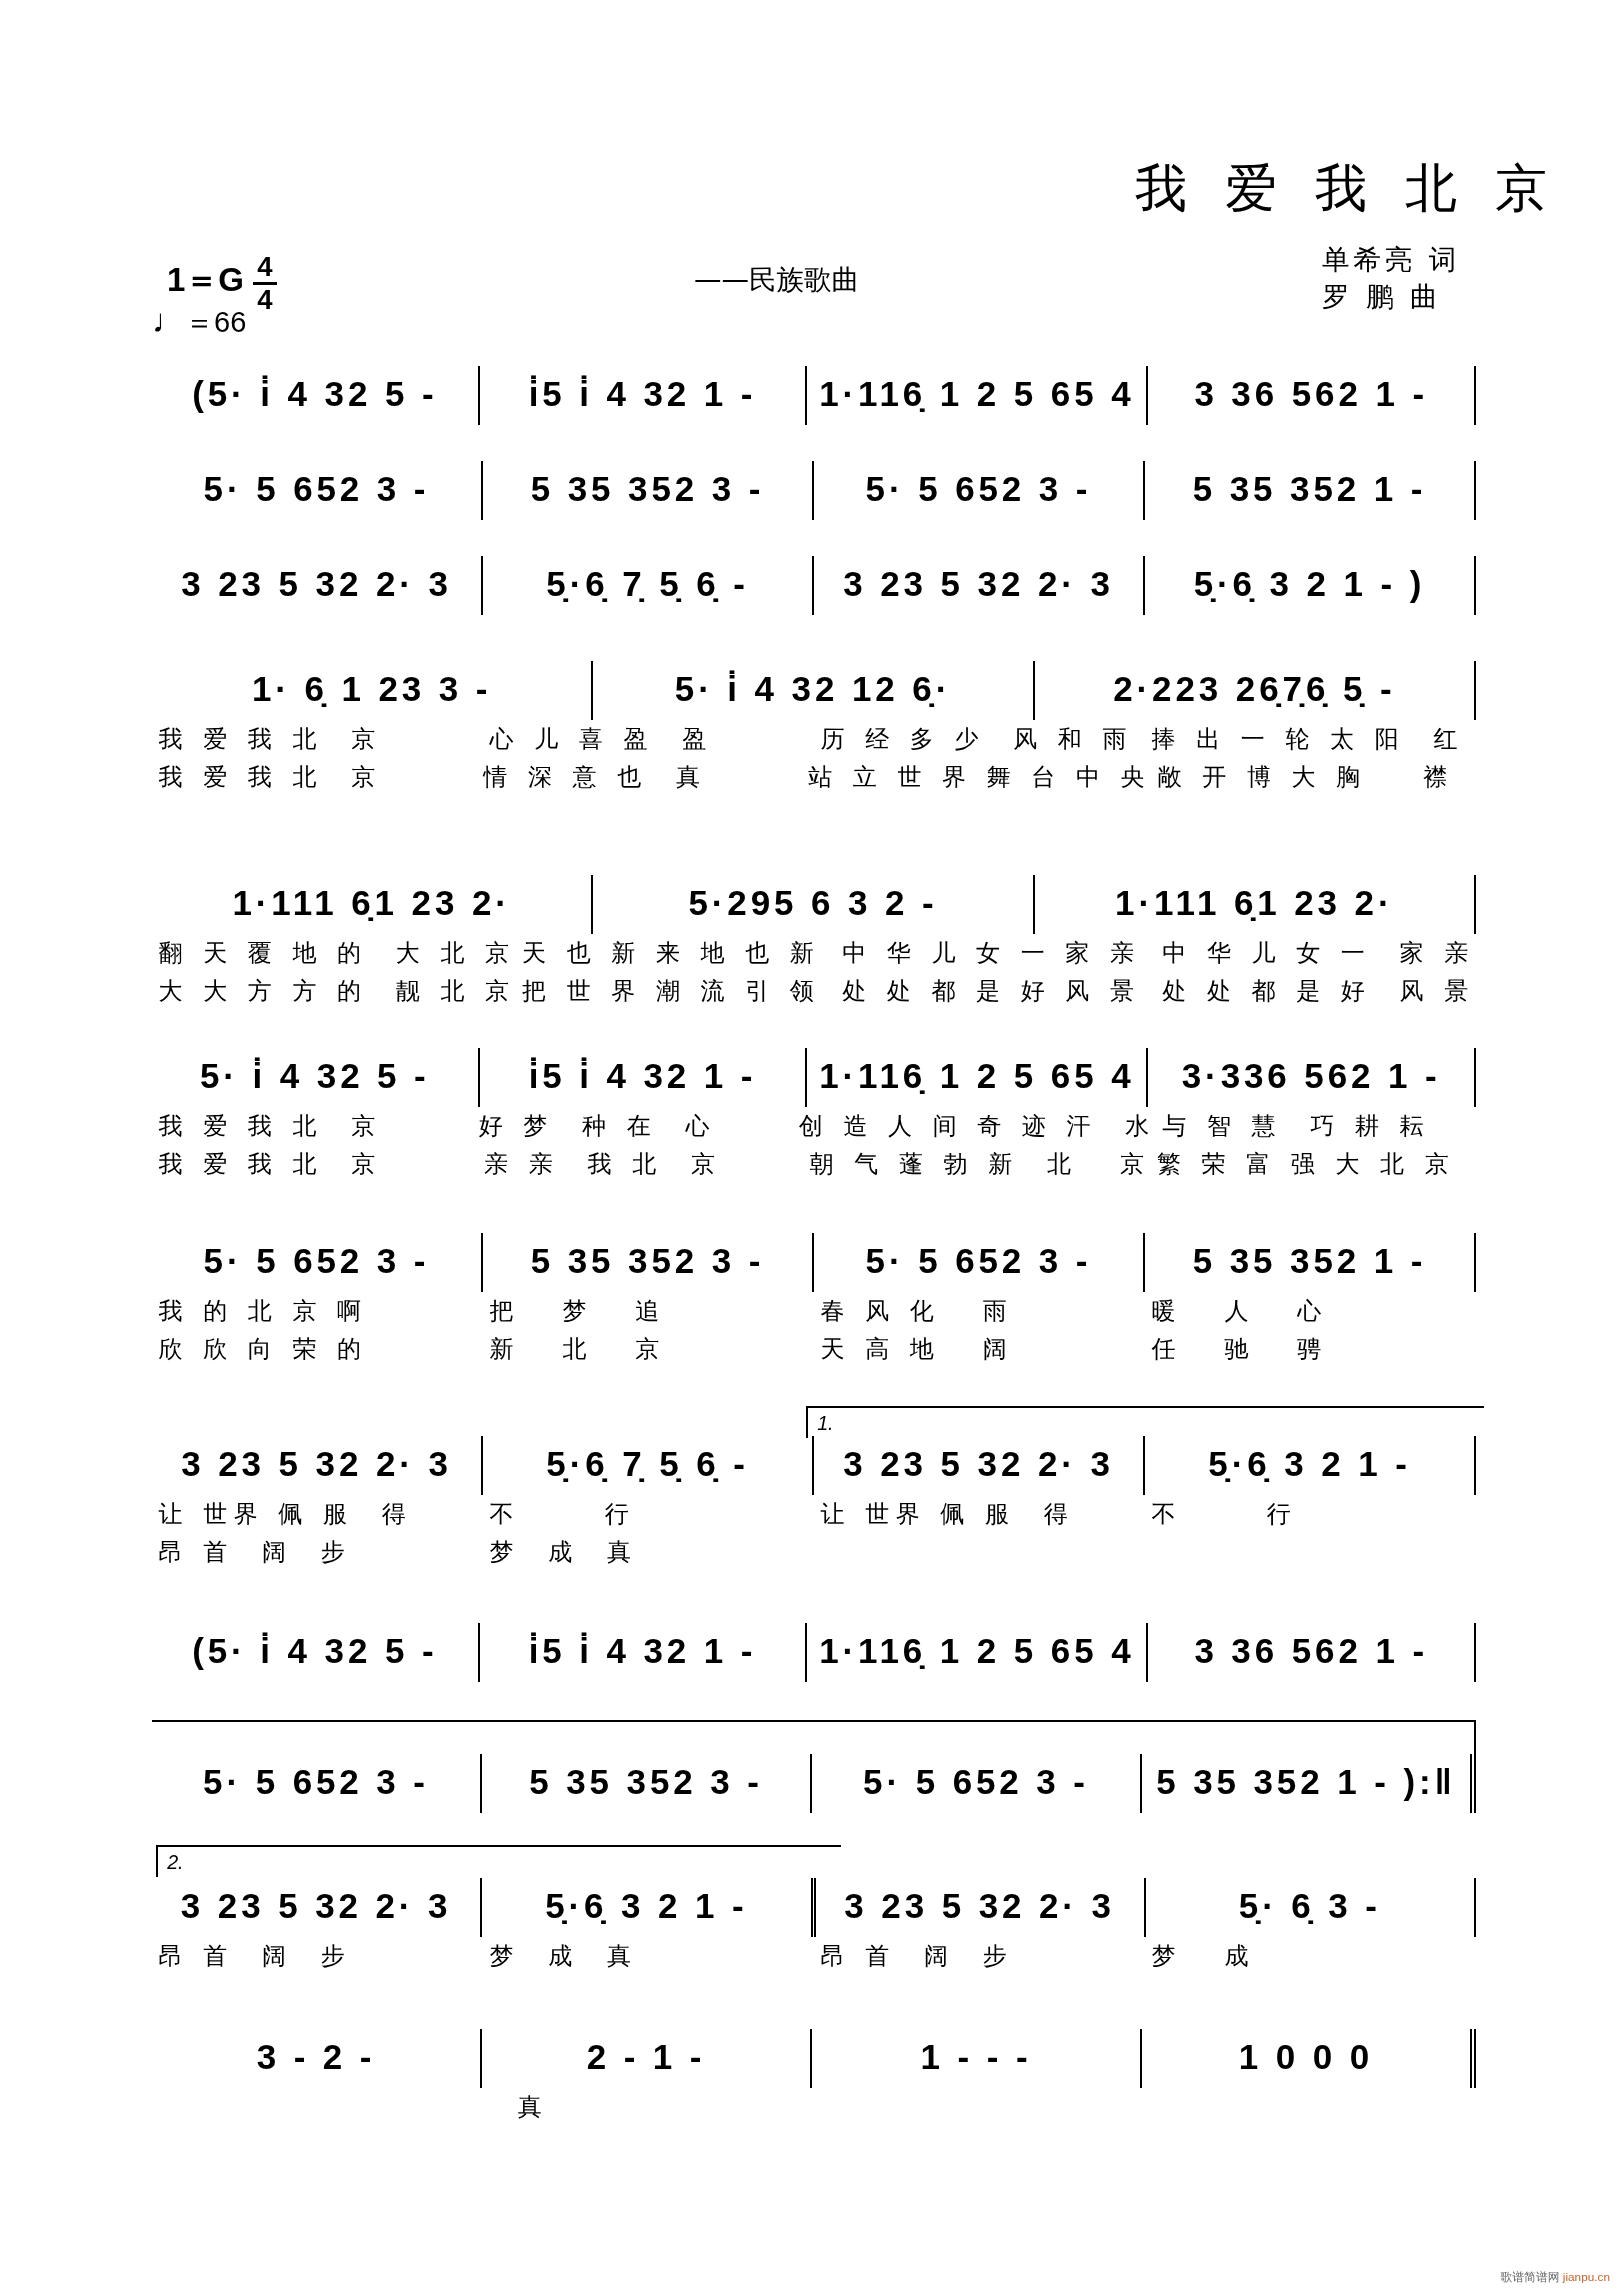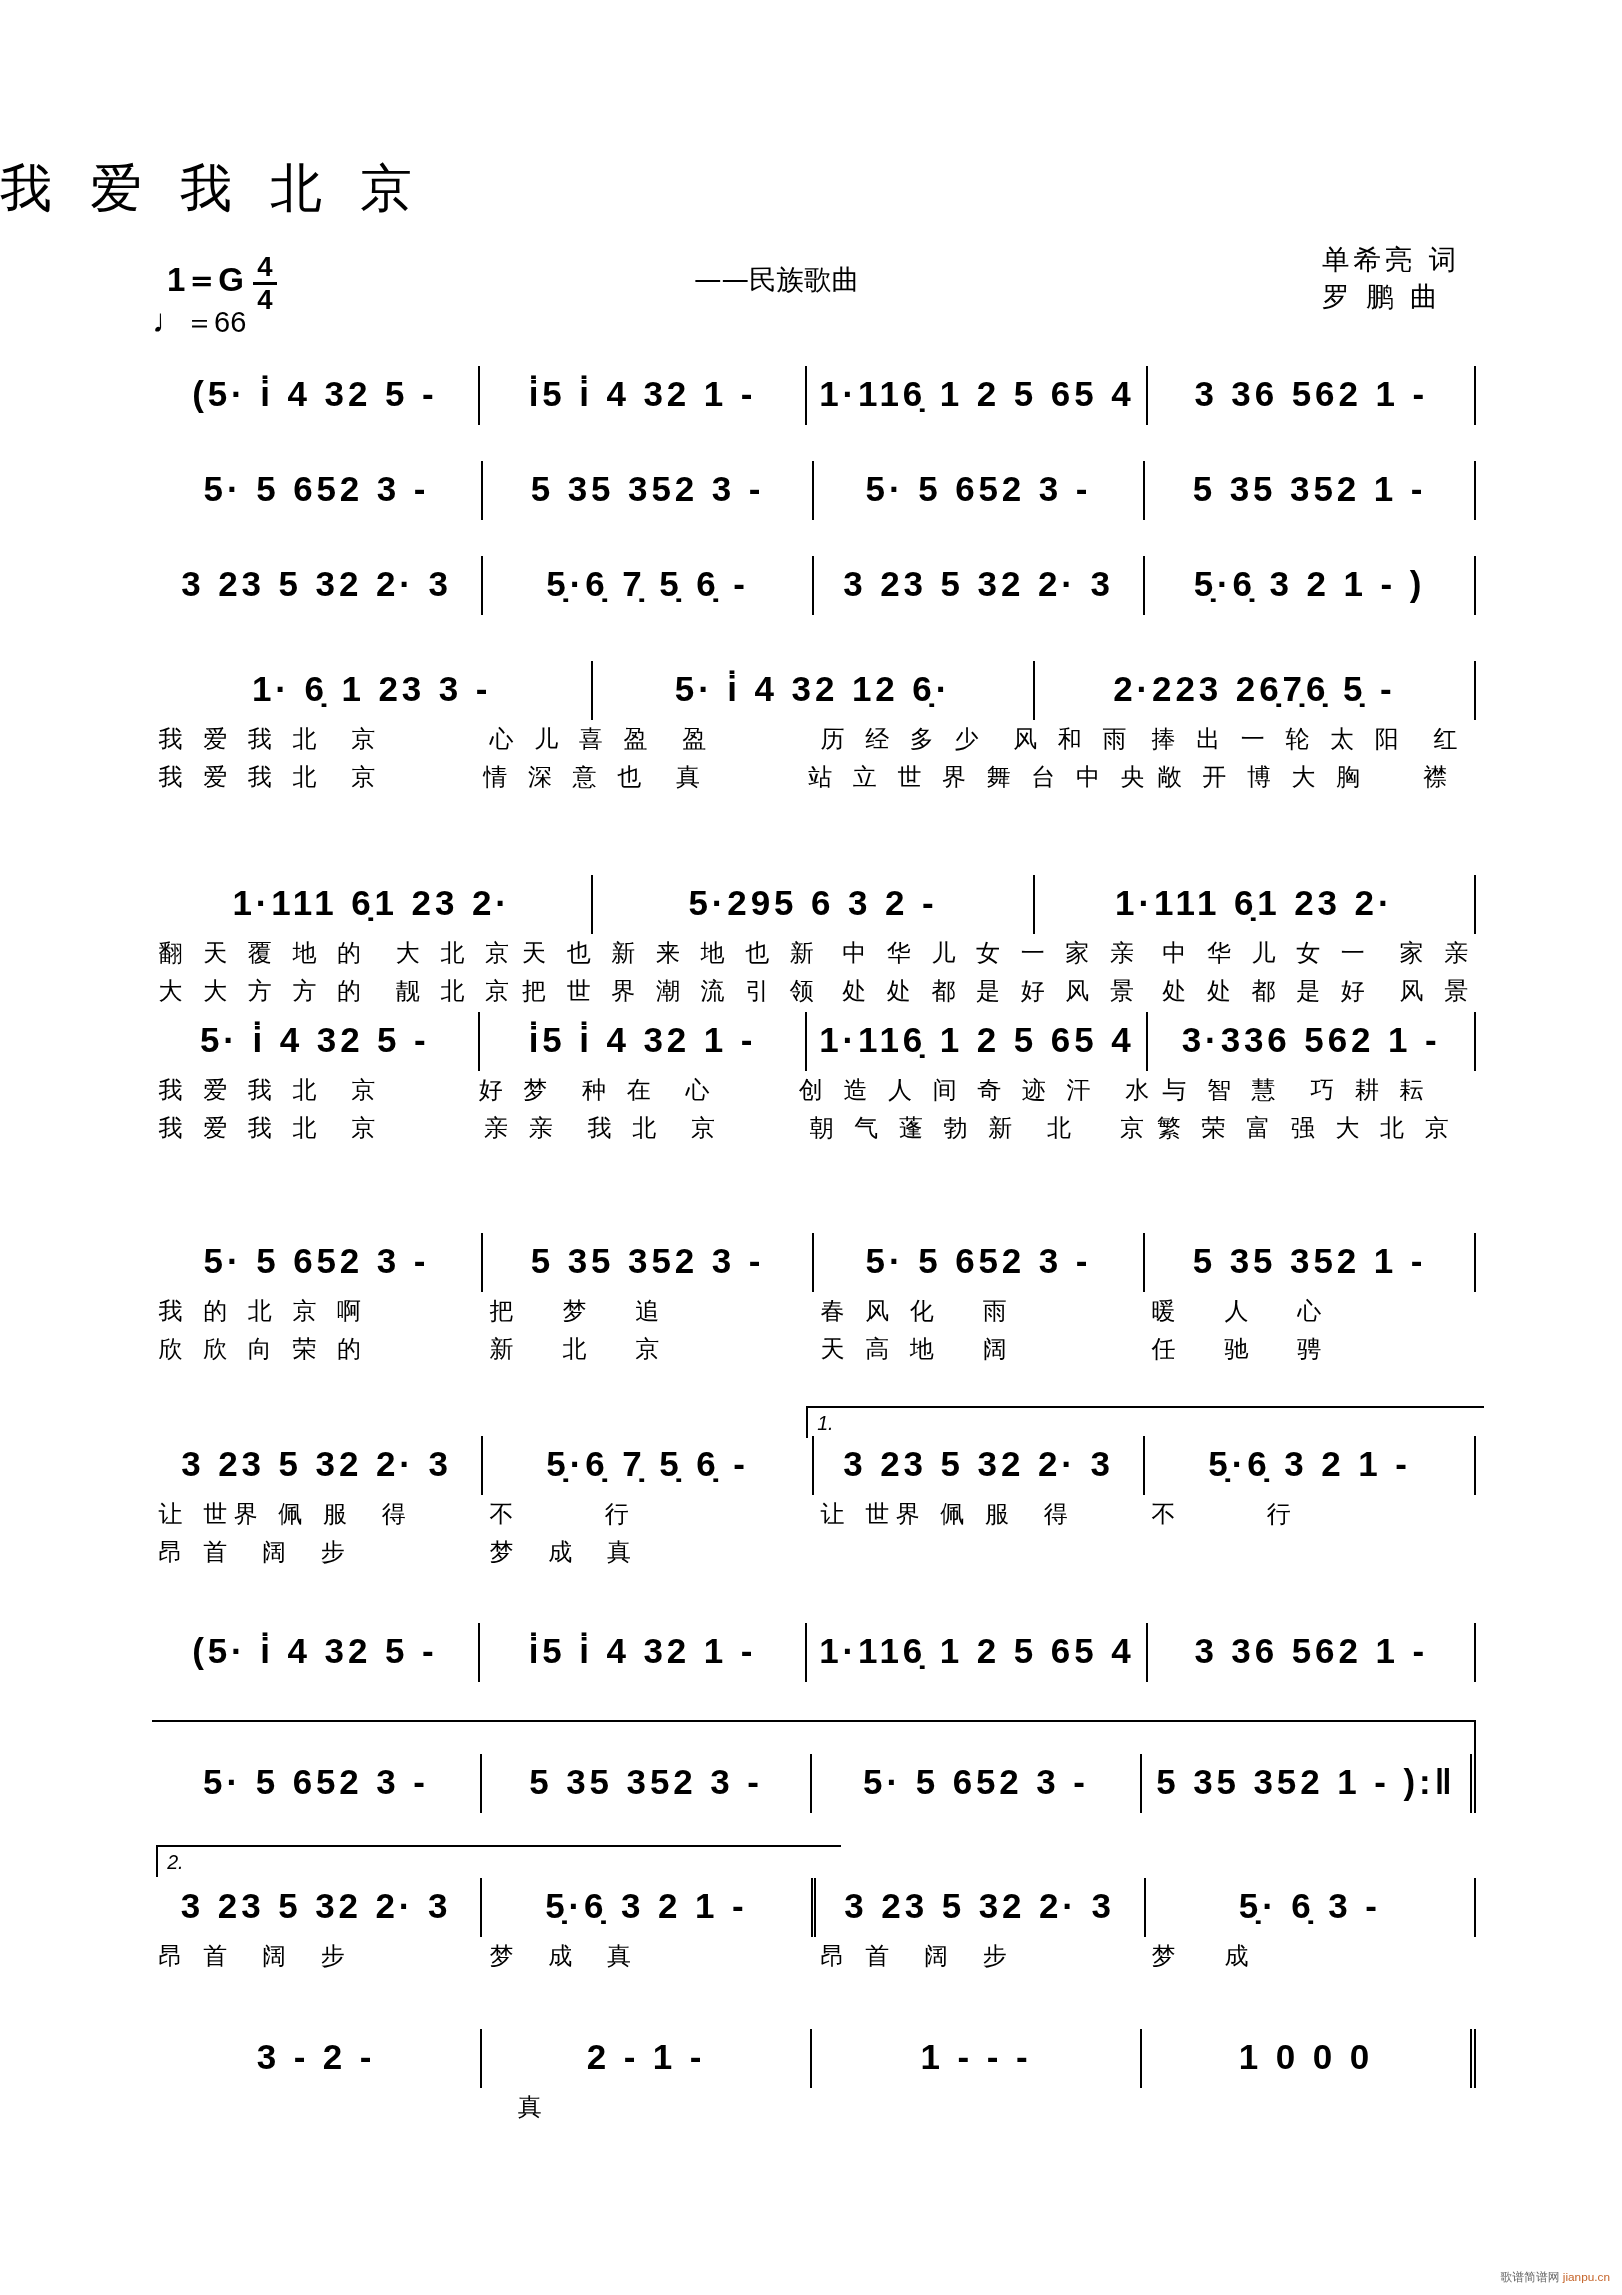--- a/index.html
+++ b/index.html
@@ -1,20 +1,20 @@
 <!DOCTYPE html>
 <html style="font-size:10.5px"><head>
 <meta charset="utf-8">
 <style>
   html, body { margin: 0; padding: 0; background: #ffffff; }
   body { width: 1623px; height: 2295px; position: relative; overflow: hidden;
          font-family: "Liberation Sans", "DejaVu Sans", sans-serif; color: #000; }
   .abs { position: absolute; }
-  .title { left: 0; width: 1561px; top: 154px; text-align: left; font-size: 52px;
-           letter-spacing: 38px; font-weight: normal; font-family: "DejaVu Sans", sans-serif; }
+  .title { left: 0; width: 1561px; top: 154px; text-align: right; font-size: 52px;
+           letter-spacing: 38px; font-weight: normal; font-family: "DejaVu Sans", sans-serif; padding-left: 24px; }
   .key { left: 167px; top: 258px; font-size: 33px; font-weight: bold; }
   .timesig { left: 252px; top: 252px; width: 26px; text-align: center; font-size: 27.5px;
              font-weight: bold; line-height: 30px; }
   .timesig .bar { height: 2.6px; background: #000; margin: 0 1.3px; }
   .tempo { left: 152px; top: 302px; font-size: 29px; }
   .tempo .note { font-size: 33px; }
   .subtitle { left: 694px; top: 262px; font-size: 27.5px; font-family: "DejaVu Sans", sans-serif; }
   .credits { left: 1322px; top: 241px; font-size: 27.5px; line-height: 37px; letter-spacing: 3.9px;
              font-family: "DejaVu Sans", sans-serif; }
 
@@ -153,21 +153,21 @@
     <span>中 华 儿 女 一  家 亲</span>
   </div>
   <div class="lyrics">
     <span>大 大 方 方 的  靓 北 京</span>
     <span>把 世 界 潮 流 引 领</span>
     <span>处 处 都 是 好 风 景</span>
     <span>处 处 都 是 好  风 景</span>
   </div>
 </div>
 
-<div class="system" style="top:1012px">
+<div class="system" style="top:1048px">
   <div class="notes">
     <div class="measure">
         <span class="grp plain">5· i̇ 4 32 5 -</span>
       </div>
     <div class="measure">
         <span class="grp plain">i̇5 i̇ 4 32 1 -</span>
       </div>
     <div class="measure">
         <span class="grp plain">1·116̣ 1 2 5 65 4</span>
       </div>

